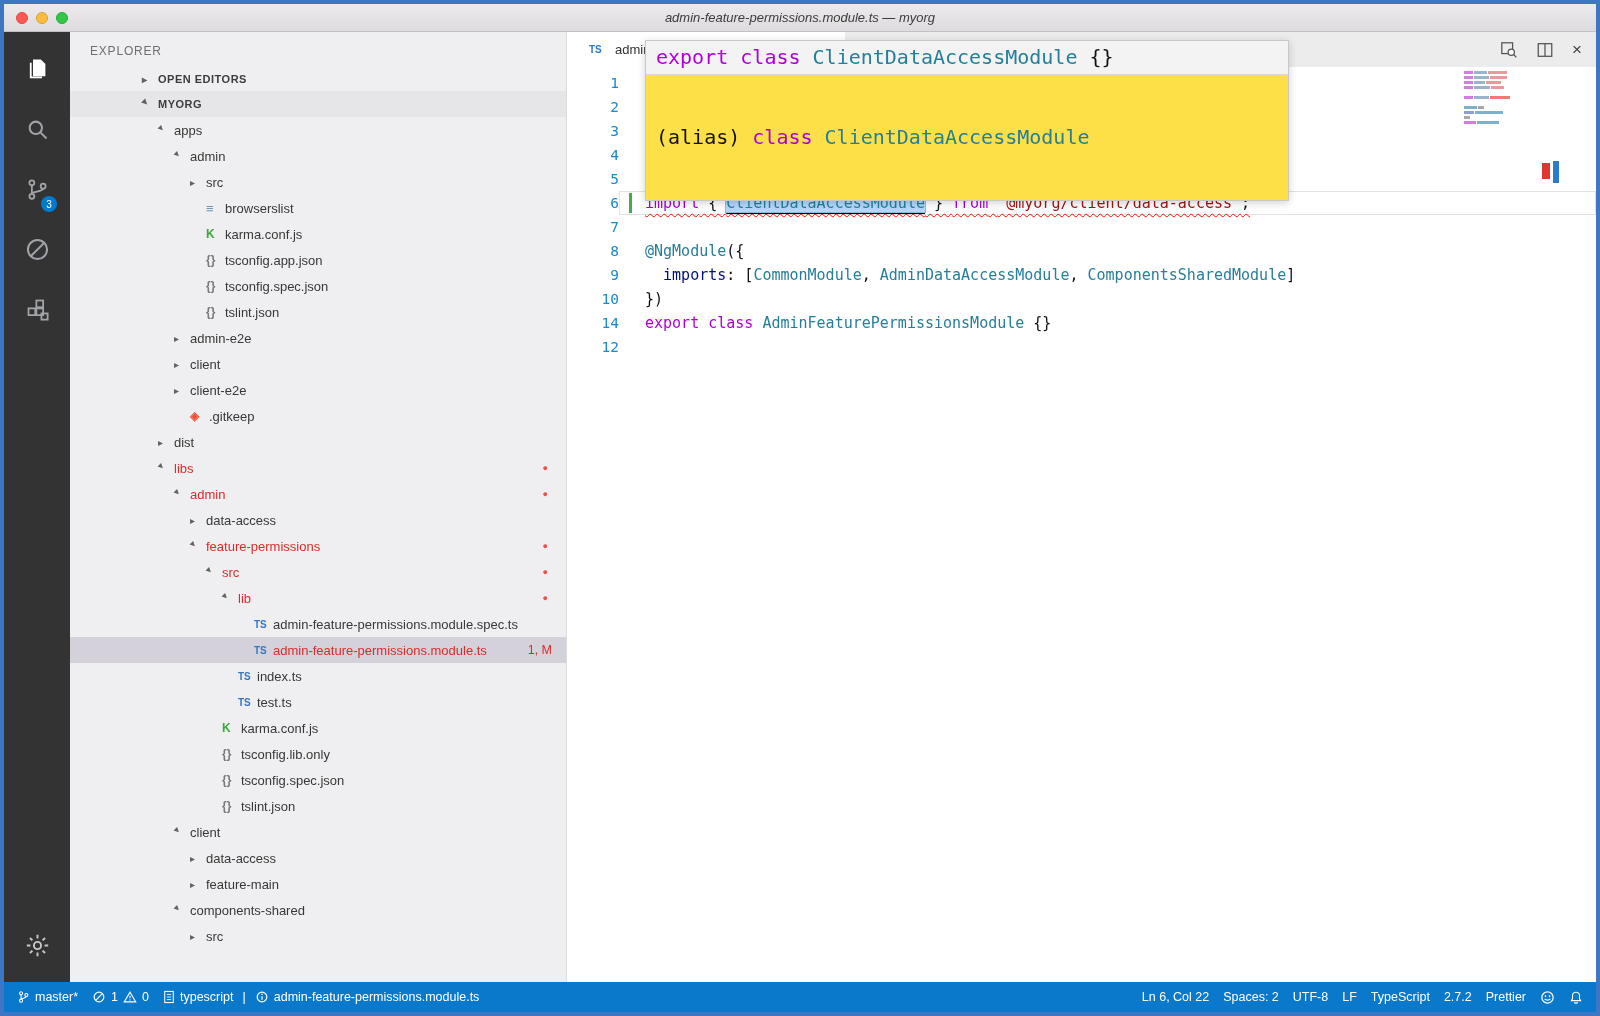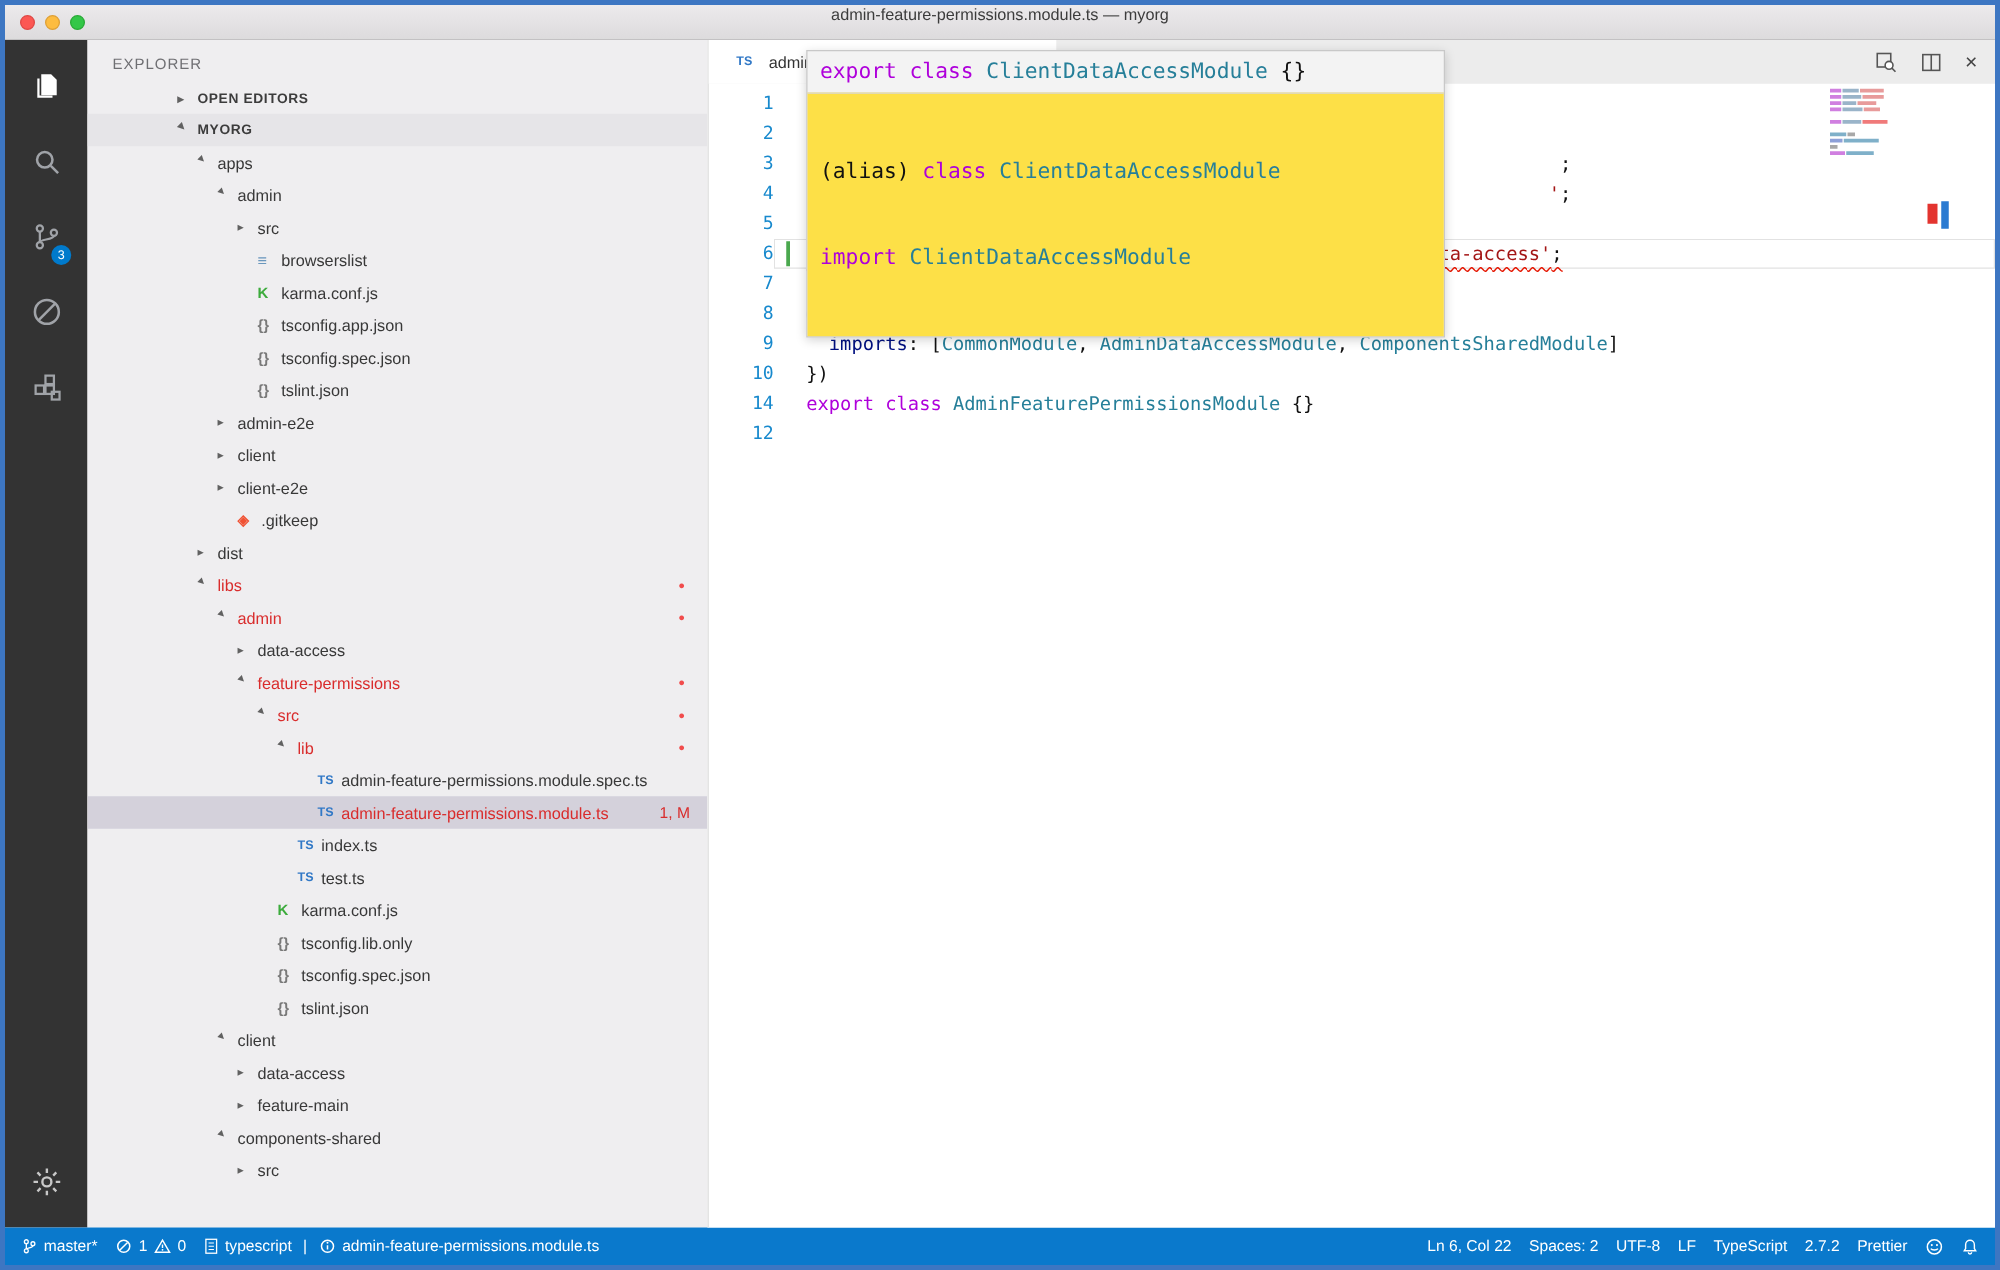--- a/index.html
+++ b/index.html
@@ -3,21 +3,21 @@
 <meta charset="utf-8">
 <style>
   * { margin:0; padding:0; box-sizing:border-box; }
   html,body { width:1600px; height:1016px; overflow:hidden; background:#fff;
               font-family:"Liberation Sans", sans-serif; }
   body { position:relative; }
   .window { width:1600px; height:1016px; border:4px solid #3d76c2; display:flex; flex-direction:column; background:#fff; }
 
   
   .titlebar { height:28px; background:linear-gradient(#eceaec,#dddbdd); border-bottom:1px solid #c3c1c3;
-              position:relative; display:flex; justify-content:center; flex:none; }
+              position:relative; display:flex; align-items:center; justify-content:center; flex:none;font-style:italic; }
   .traffic { position:absolute; left:12px; top:8px; display:flex; gap:8px; }
   .tl { width:12px; height:12px; border-radius:50%; display:inline-block; }
   .tl.red { background:#fc5753; border:1px solid #df4744; }
   .tl.yellow { background:#fdbc40; border:1px solid #de9f34; }
   .tl.green { background:#33c748; border:1px solid #27aa35; }
   .wtitle { font-size:13px; color:#3c3c3c; }
 
   .main { flex:1; display:flex; min-height:0; }
 
   
@@ -71,23 +71,23 @@
   .word-hl { background:#b4d8fd; outline:1px solid #8fbae0; text-decoration:underline; text-decoration-color:#000; }
   .squiggle { text-decoration:underline wavy #e51400; text-decoration-thickness:1px; text-underline-offset:5px; }
 
   .minimap { position:absolute; top:4px; right:70px; width:62px; }
   .mbar { height:3px; margin-bottom:2px; display:flex; gap:1px; }
   .mbar span { height:3px; display:inline-block; }
   .ovr-red { position:absolute; right:46px; top:96px; width:8px; height:16px; background:#e3342f; }
   .ovr-blue { position:absolute; right:37px; top:94px; width:6px; height:22px; background:#2a7ad1; }
 
   
-  .hover-popup { position:absolute; left:645px; top:40px; width:511px; z-index:30; background:#f3f3f3;
+  .hover-popup { position:absolute; left:645px; top:40px; width:644px; z-index:30; background:#f3f3f3;
                  border:1px solid #c8c8c8; box-shadow:0 2px 8px rgba(0,0,0,0.18);
-                 font-family:"DejaVu Sans Mono", monospace; font-size:17px; }
+                 font-family:"DejaVu Sans Mono", monospace; font-size:20px; }
   .hv-sec { padding:5px 10px; white-space:pre; line-height:23px; color:#1e1e1e; }
   .hv-sec + .hv-sec { border-top:1px solid #d8d8d8; }
   .hv-sec.alt { background:#fde047; }
 
   
   .statusbar { height:30px; background:#0a79cc; color:#fff; display:flex; align-items:center; font-size:12.5px; flex:none; padding:0 6px; }
   .sb-item { display:flex; align-items:center; gap:5px; padding:0 7px; height:100%; cursor:pointer; white-space:nowrap; }
   .sb-right { margin-left:auto; display:flex; align-items:center; height:100%; }
   .sb-sep { padding:0 2px; }
 </style>
@@ -548,15 +548,14 @@
           </svg>
       </div>
     </div>
   </div>
 </div>
 
 <div class="hover-popup">
   <div class="hv-sec" id="hover-sig"><span class="tok-keyword">export </span><span class="tok-keyword">class </span><span class="tok-type">ClientDataAccessModule</span><span class="tok-plain"> {}</span></div>
   <div class="hv-sec alt">
     <div id="hover-alias"><span class="tok-plain">(alias) </span><span class="tok-keyword">class </span><span class="tok-type">ClientDataAccessModule</span></div>
-    <div id="hover-import"><span class="tok-keyword">import </span><span class="tok-type">ClientDataAccessModule</span></div>
   </div>
 </div>
 
 </body></html>

